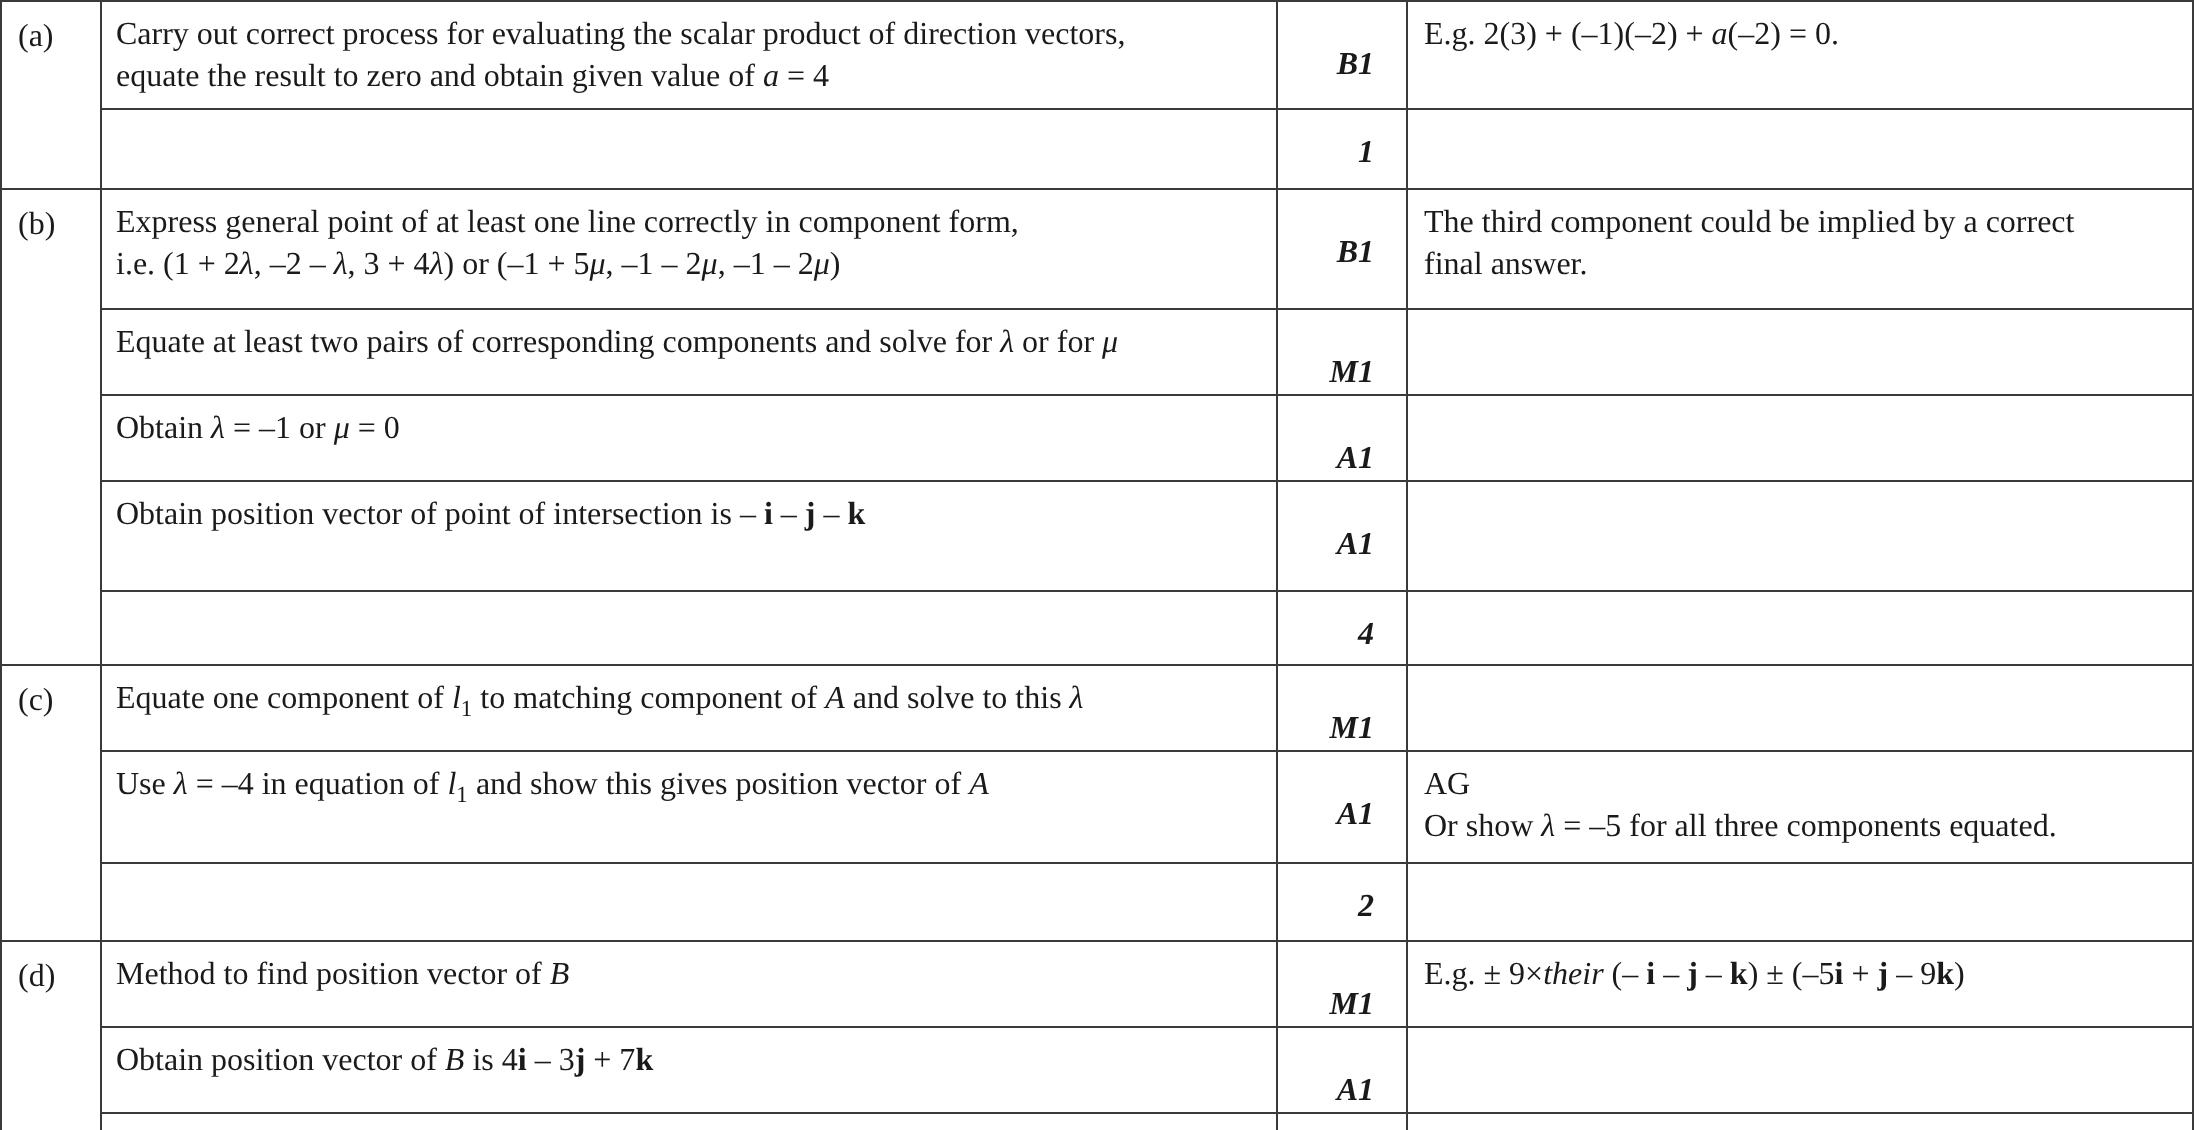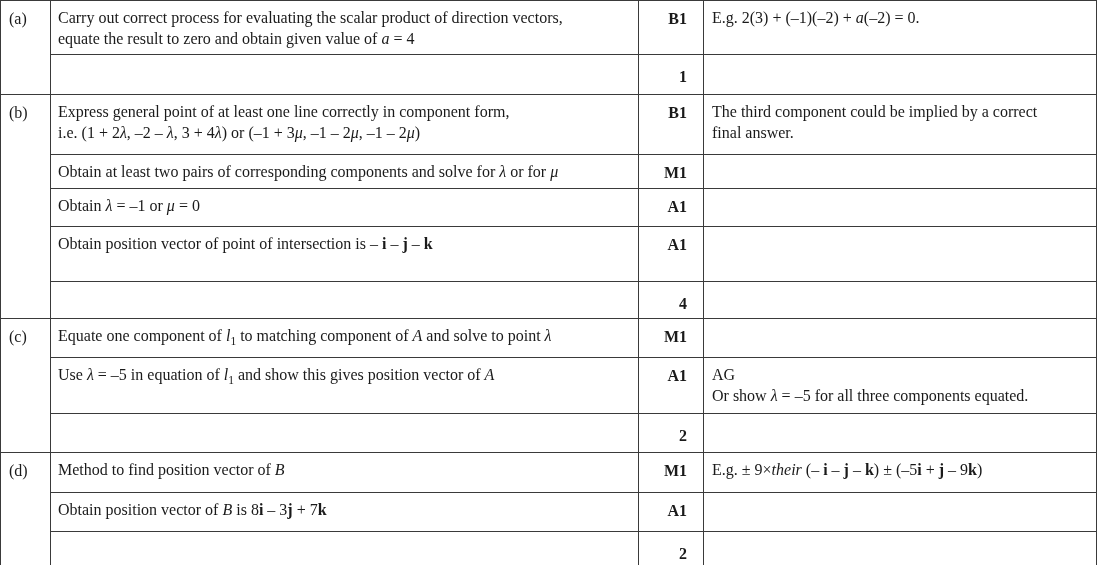--- a/index.html
+++ b/index.html
@@ -33,23 +33,24 @@
     border-left: none;
     padding: 7px 2px 0 8px;
     text-align: left;
   }
   td.desc {
     padding: 6px 8px 3px 7px;
     white-space: pre-wrap;
     font-family: Liberation Serif, serif;
   }
   td.mark {
-    padding: 7px 16px 0 2px;
+    padding: 21px 16px 0 2px;
     text-align: right;
     font-weight: bold;
+    font-style: italic;
   }
   td.mark.total {
     padding-top: 11px;
   }
   td.comment {
     padding: 6px 6px 3px 8px;
     white-space: pre-wrap;
     font-family: Liberation Serif, serif;
   }
   .st-i { font-style: italic; }
@@ -78,27 +79,27 @@
     </tr>
     <tr style="height:40px">
       <td class="desc"></td>
       <td class="mark total">1</td>
       <td class="comment"></td>
     </tr>
 
     <tr style="height:60px">
       <td class="part" rowspan="5">(b)</td>
       <td class="desc"><span>Express general point of at least one line correctly in component form,
-i.e. (1 + 2</span><span class="st-i">λ</span><span>, –2 – </span><span class="st-i">λ</span><span>, 3 + 4</span><span class="st-i">λ</span><span>) or (–1 + 3</span><span class="st-i">μ</span><span>, –1 – 2</span><span class="st-i">μ</span><span>, –1 – 2</span><span class="st-i">μ</span><span>)</span></td>
+i.e. (1 + 2</span><span class="st-i">λ</span><span>, –2 – </span><span class="st-i">λ</span><span>, 3 + 4</span><span class="st-i">λ</span><span>) or (–1 + 5</span><span class="st-i">μ</span><span>, –1 – 2</span><span class="st-i">μ</span><span>, –1 – 2</span><span class="st-i">μ</span><span>)</span></td>
       <td class="mark">B1</td>
       <td class="comment"><span>The third component could be implied by a correct
 final answer.</span></td>
     </tr>
     <tr style="height:34px">
-      <td class="desc"><span>Obtain at least two pairs of corresponding components and solve for </span><span class="st-i">λ</span><span> or for </span><span class="st-i">μ</span></td>
+      <td class="desc"><span>Equate at least two pairs of corresponding components and solve for </span><span class="st-i">λ</span><span> or for </span><span class="st-i">μ</span></td>
       <td class="mark">M1</td>
       <td class="comment"></td>
     </tr>
     <tr style="height:38px">
       <td class="desc"><span>Obtain </span><span class="st-i">λ</span><span> = –1 or </span><span class="st-i">μ</span><span> = 0</span></td>
       <td class="mark">A1</td>
       <td class="comment"></td>
     </tr>
     <tr style="height:55px">
       <td class="desc"><span>Obtain position vector of point of intersection is – </span><span class="st-b">i</span><span> – </span><span class="st-b">j</span><span> – </span><span class="st-b">k</span></td>
@@ -106,44 +107,44 @@
       <td class="comment"></td>
     </tr>
     <tr style="height:37px">
       <td class="desc"></td>
       <td class="mark total">4</td>
       <td class="comment"></td>
     </tr>
 
     <tr style="height:39px">
       <td class="part" rowspan="3">(c)</td>
-      <td class="desc"><span>Equate one component of </span><span class="st-i">l</span><span class="st-sub">1</span><span> to matching component of </span><span class="st-i">A</span><span> and solve to point </span><span class="st-i">λ</span></td>
+      <td class="desc"><span>Equate one component of </span><span class="st-i">l</span><span class="st-sub">1</span><span> to matching component of </span><span class="st-i">A</span><span> and solve to this </span><span class="st-i">λ</span></td>
       <td class="mark">M1</td>
       <td class="comment"></td>
     </tr>
     <tr style="height:56px">
-      <td class="desc"><span>Use </span><span class="st-i">λ</span><span> = –5 in equation of </span><span class="st-i">l</span><span class="st-sub">1</span><span> and show this gives position vector of </span><span class="st-i">A</span></td>
+      <td class="desc"><span>Use </span><span class="st-i">λ</span><span> = –4 in equation of </span><span class="st-i">l</span><span class="st-sub">1</span><span> and show this gives position vector of </span><span class="st-i">A</span></td>
       <td class="mark">A1</td>
       <td class="comment"><span>AG
 Or show </span><span class="st-i">λ</span><span> = –5 for all three components equated.</span></td>
     </tr>
     <tr style="height:39px">
       <td class="desc"></td>
       <td class="mark total">2</td>
       <td class="comment"></td>
     </tr>
 
     <tr style="height:40px">
       <td class="part" rowspan="3">(d)</td>
       <td class="desc"><span>Method to find position vector of </span><span class="st-i">B</span></td>
       <td class="mark">M1</td>
       <td class="comment"><span>E.g. ± 9×</span><span class="st-i">their</span><span> (– </span><span class="st-b">i</span><span> – </span><span class="st-b">j</span><span> – </span><span class="st-b">k</span><span>) ± (–5</span><span class="st-b">i</span><span> + </span><span class="st-b">j</span><span> – 9</span><span class="st-b">k</span><span>)</span></td>
     </tr>
     <tr style="height:39px">
-      <td class="desc"><span>Obtain position vector of </span><span class="st-i">B</span><span> is 8</span><span class="st-b">i</span><span> – 3</span><span class="st-b">j</span><span> + 7</span><span class="st-b">k</span></td>
+      <td class="desc"><span>Obtain position vector of </span><span class="st-i">B</span><span> is 4</span><span class="st-b">i</span><span> – 3</span><span class="st-b">j</span><span> + 7</span><span class="st-b">k</span></td>
       <td class="mark">A1</td>
       <td class="comment"></td>
     </tr>
     <tr style="height:36px">
       <td class="desc"></td>
       <td class="mark total">2</td>
       <td class="comment"></td>
     </tr>
   </tbody>
     </table>

